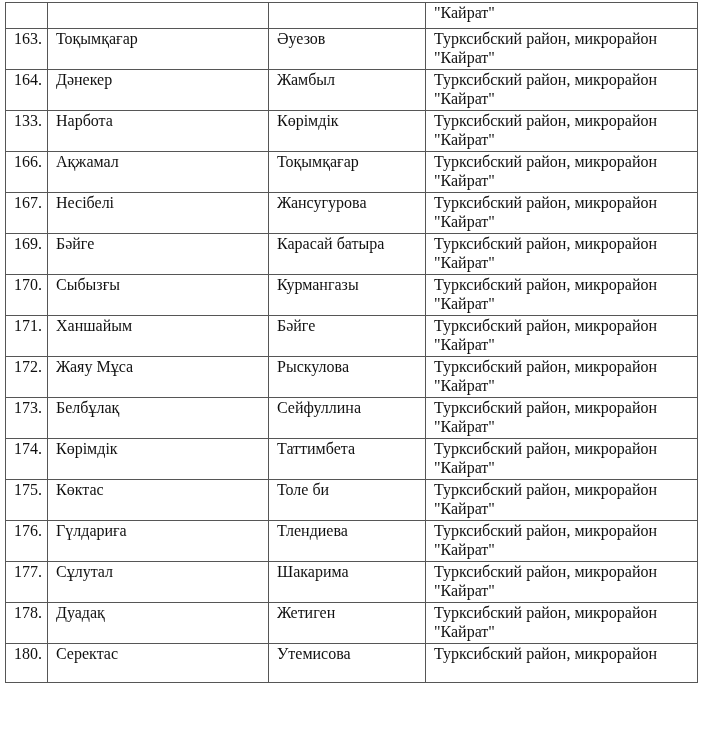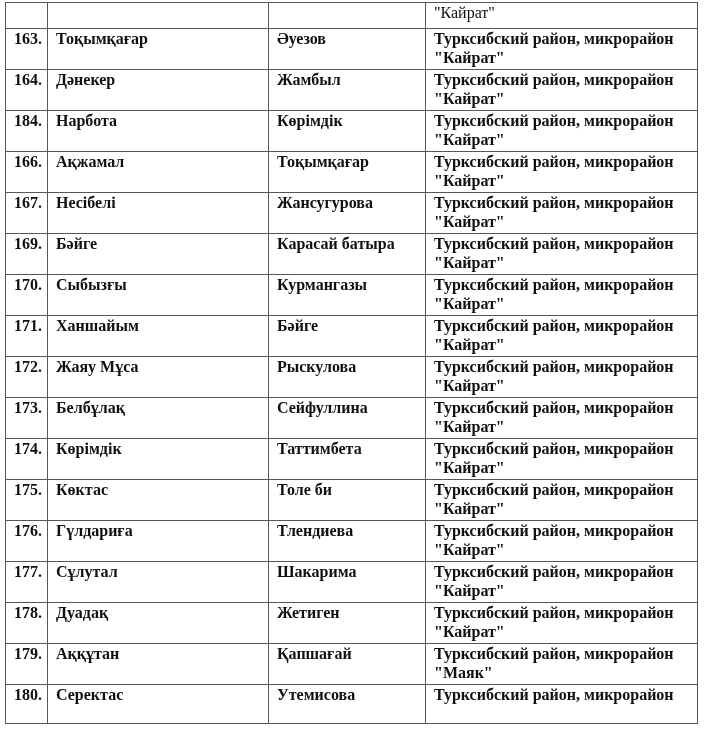--- a/index.html
+++ b/index.html
@@ -31,21 +31,21 @@
     line-height: 18.5px;
     color: #101010;
     overflow: hidden;
     white-space: normal;
   }
   td.c-num {
     padding-left: 6px;
     padding-right: 2px;
   }
   tr.carry { height: 26px; }
-  tr.data  { height: 38.6px; font-weight: bold; }
+  tr.data  { height: 38.6px; }
 </style>
 </head>
 <body>
 
 <div class="page">
   <table class="doc-table">
     <colgroup>
       <col style="width:42px">
       <col style="width:221px">
       <col style="width:157px">
@@ -70,21 +70,21 @@
         <tr class="data">
     <td class="c-num">164.</td>
     <td>Дәнекер</td>
     <td>Жамбыл</td>
     <td>
             <div>Турксибский район, микрорайон</div>
             <div>"Кайрат"</div>
           </td>
   </tr>
         <tr class="data">
-    <td class="c-num">184.</td>
+    <td class="c-num">133.</td>
     <td>Нарбота</td>
     <td>Көрімдік</td>
     <td>
             <div>Турксибский район, микрорайон</div>
             <div>"Кайрат"</div>
           </td>
   </tr>
         <tr class="data">
     <td class="c-num">166.</td>
     <td>Ақжамал</td>
@@ -184,29 +184,20 @@
             <div>"Кайрат"</div>
           </td>
   </tr>
         <tr class="data">
     <td class="c-num">178.</td>
     <td>Дуадақ</td>
     <td>Жетиген</td>
     <td>
             <div>Турксибский район, микрорайон</div>
             <div>"Кайрат"</div>
-          </td>
-  </tr>
-        <tr class="data">
-    <td class="c-num">179.</td>
-    <td>Аққұтан</td>
-    <td>Қапшағай</td>
-    <td>
-            <div>Турксибский район, микрорайон</div>
-            <div>"Маяк"</div>
           </td>
   </tr>
         <tr class="data">
     <td class="c-num">180.</td>
     <td>Серектас</td>
     <td>Утемисова</td>
     <td>
             <div>Турксибский район, микрорайон</div>
           </td>
   </tr>

